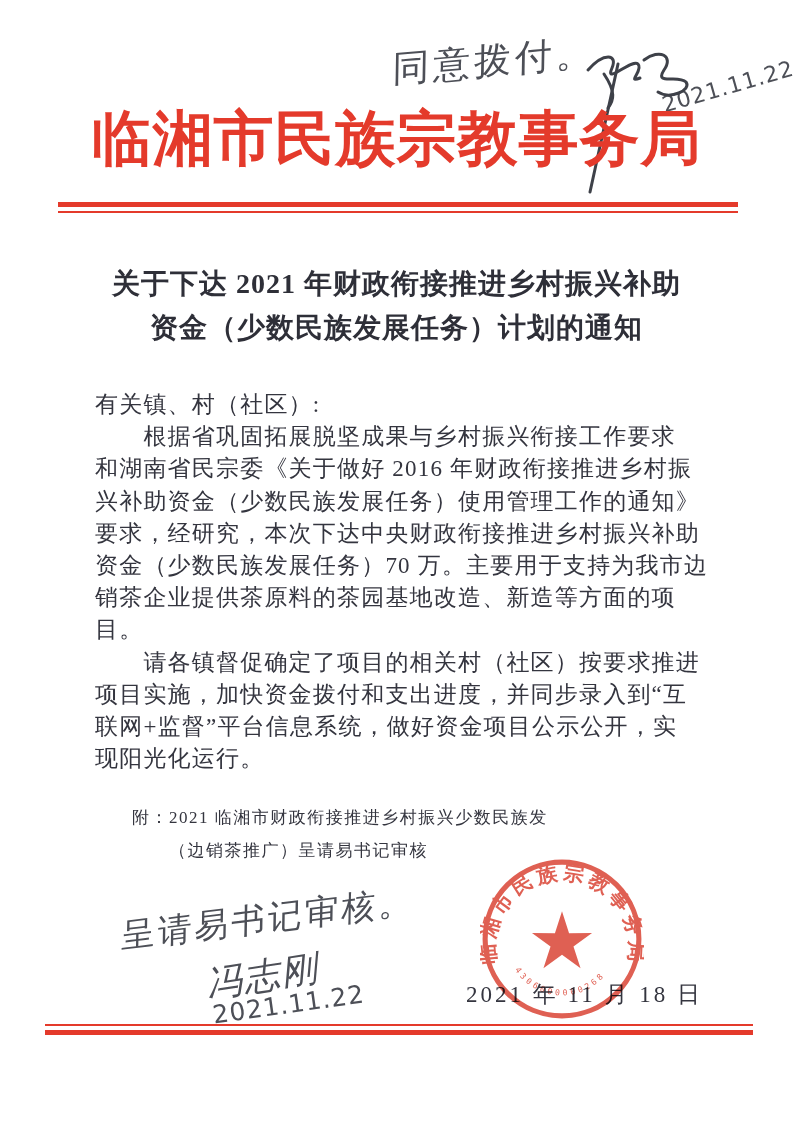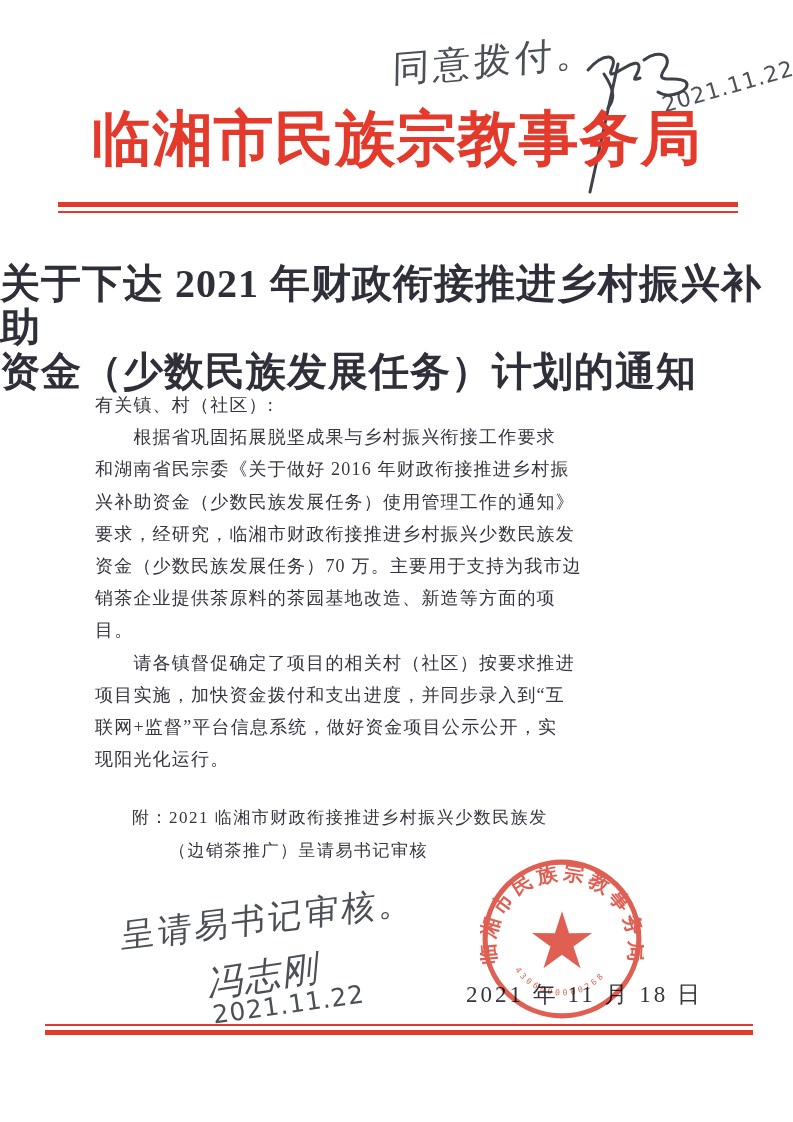--- a/index.html
+++ b/index.html
@@ -40,31 +40,31 @@
   .rule-header .b1{height:5px;}
   .rule-header .gap{height:4px;}
   .rule-header .b2{height:2px;}
   .rule-footer{left:45px;top:1024px;width:708px;}
   .rule-footer .b1{height:2px;}
   .rule-footer .gap{height:4px;}
   .rule-footer .b2{height:5px;}
   
   .doc-title{
     position:absolute;left:0;right:0;top:262px;
-    text-align:left;
-    font-size:40px;font-weight:bold;
+    text-align:center;
+    font-size:28px;font-weight:bold;
     color:#2e2f38;
     line-height:44px;
     letter-spacing:1px;
     font-family:Liberation Serif, serif;
   }
   
   .body-block{
     position:absolute;left:95px;top:389px;width:618px;
-    font-size:18px;color:#34353f;
+    font-size:23px;color:#34353f;
     line-height:32.2px;
     letter-spacing:1.2px;
   }
   .body-block .bodyline{white-space:nowrap;}
   .attachment-block{
     position:absolute;left:95px;top:801px;width:618px;
     font-size:17px;color:#34353f;
     line-height:33px;
     letter-spacing:1.5px;
   }
@@ -110,21 +110,21 @@
     <div>关于下达 2021 年财政衔接推进乡村振兴补助</div>
     <div>资金（少数民族发展任务）计划的通知</div>
   </div>
 
   <div class="body-block">
 
   <div class="bodyline">有关镇、村（社区）:</div>
       <div class="bodyline">　　根据省巩固拓展脱坚成果与乡村振兴衔接工作要求</div>
       <div class="bodyline">和湖南省民宗委《关于做好 2016 年财政衔接推进乡村振</div>
       <div class="bodyline">兴补助资金（少数民族发展任务）使用管理工作的通知》</div>
-      <div class="bodyline">要求，经研究，临湘市财政衔接推进乡村振兴少数民族发</div>
+      <div class="bodyline">要求，经研究，本次下达中央财政衔接推进乡村振兴补助</div>
       <div class="bodyline">资金（少数民族发展任务）70 万。主要用于支持为我市边</div>
       <div class="bodyline">销茶企业提供茶原料的茶园基地改造、新造等方面的项</div>
       <div class="bodyline">目。</div>
       <div class="bodyline">　　请各镇督促确定了项目的相关村（社区）按要求推进</div>
       <div class="bodyline">项目实施，加快资金拨付和支出进度，并同步录入到“互</div>
       <div class="bodyline">联网+监督”平台信息系统，做好资金项目公示公开，实</div>
       <div class="bodyline">现阳光化运行。</div>
     </div>
 
   <div class="attachment-block">

